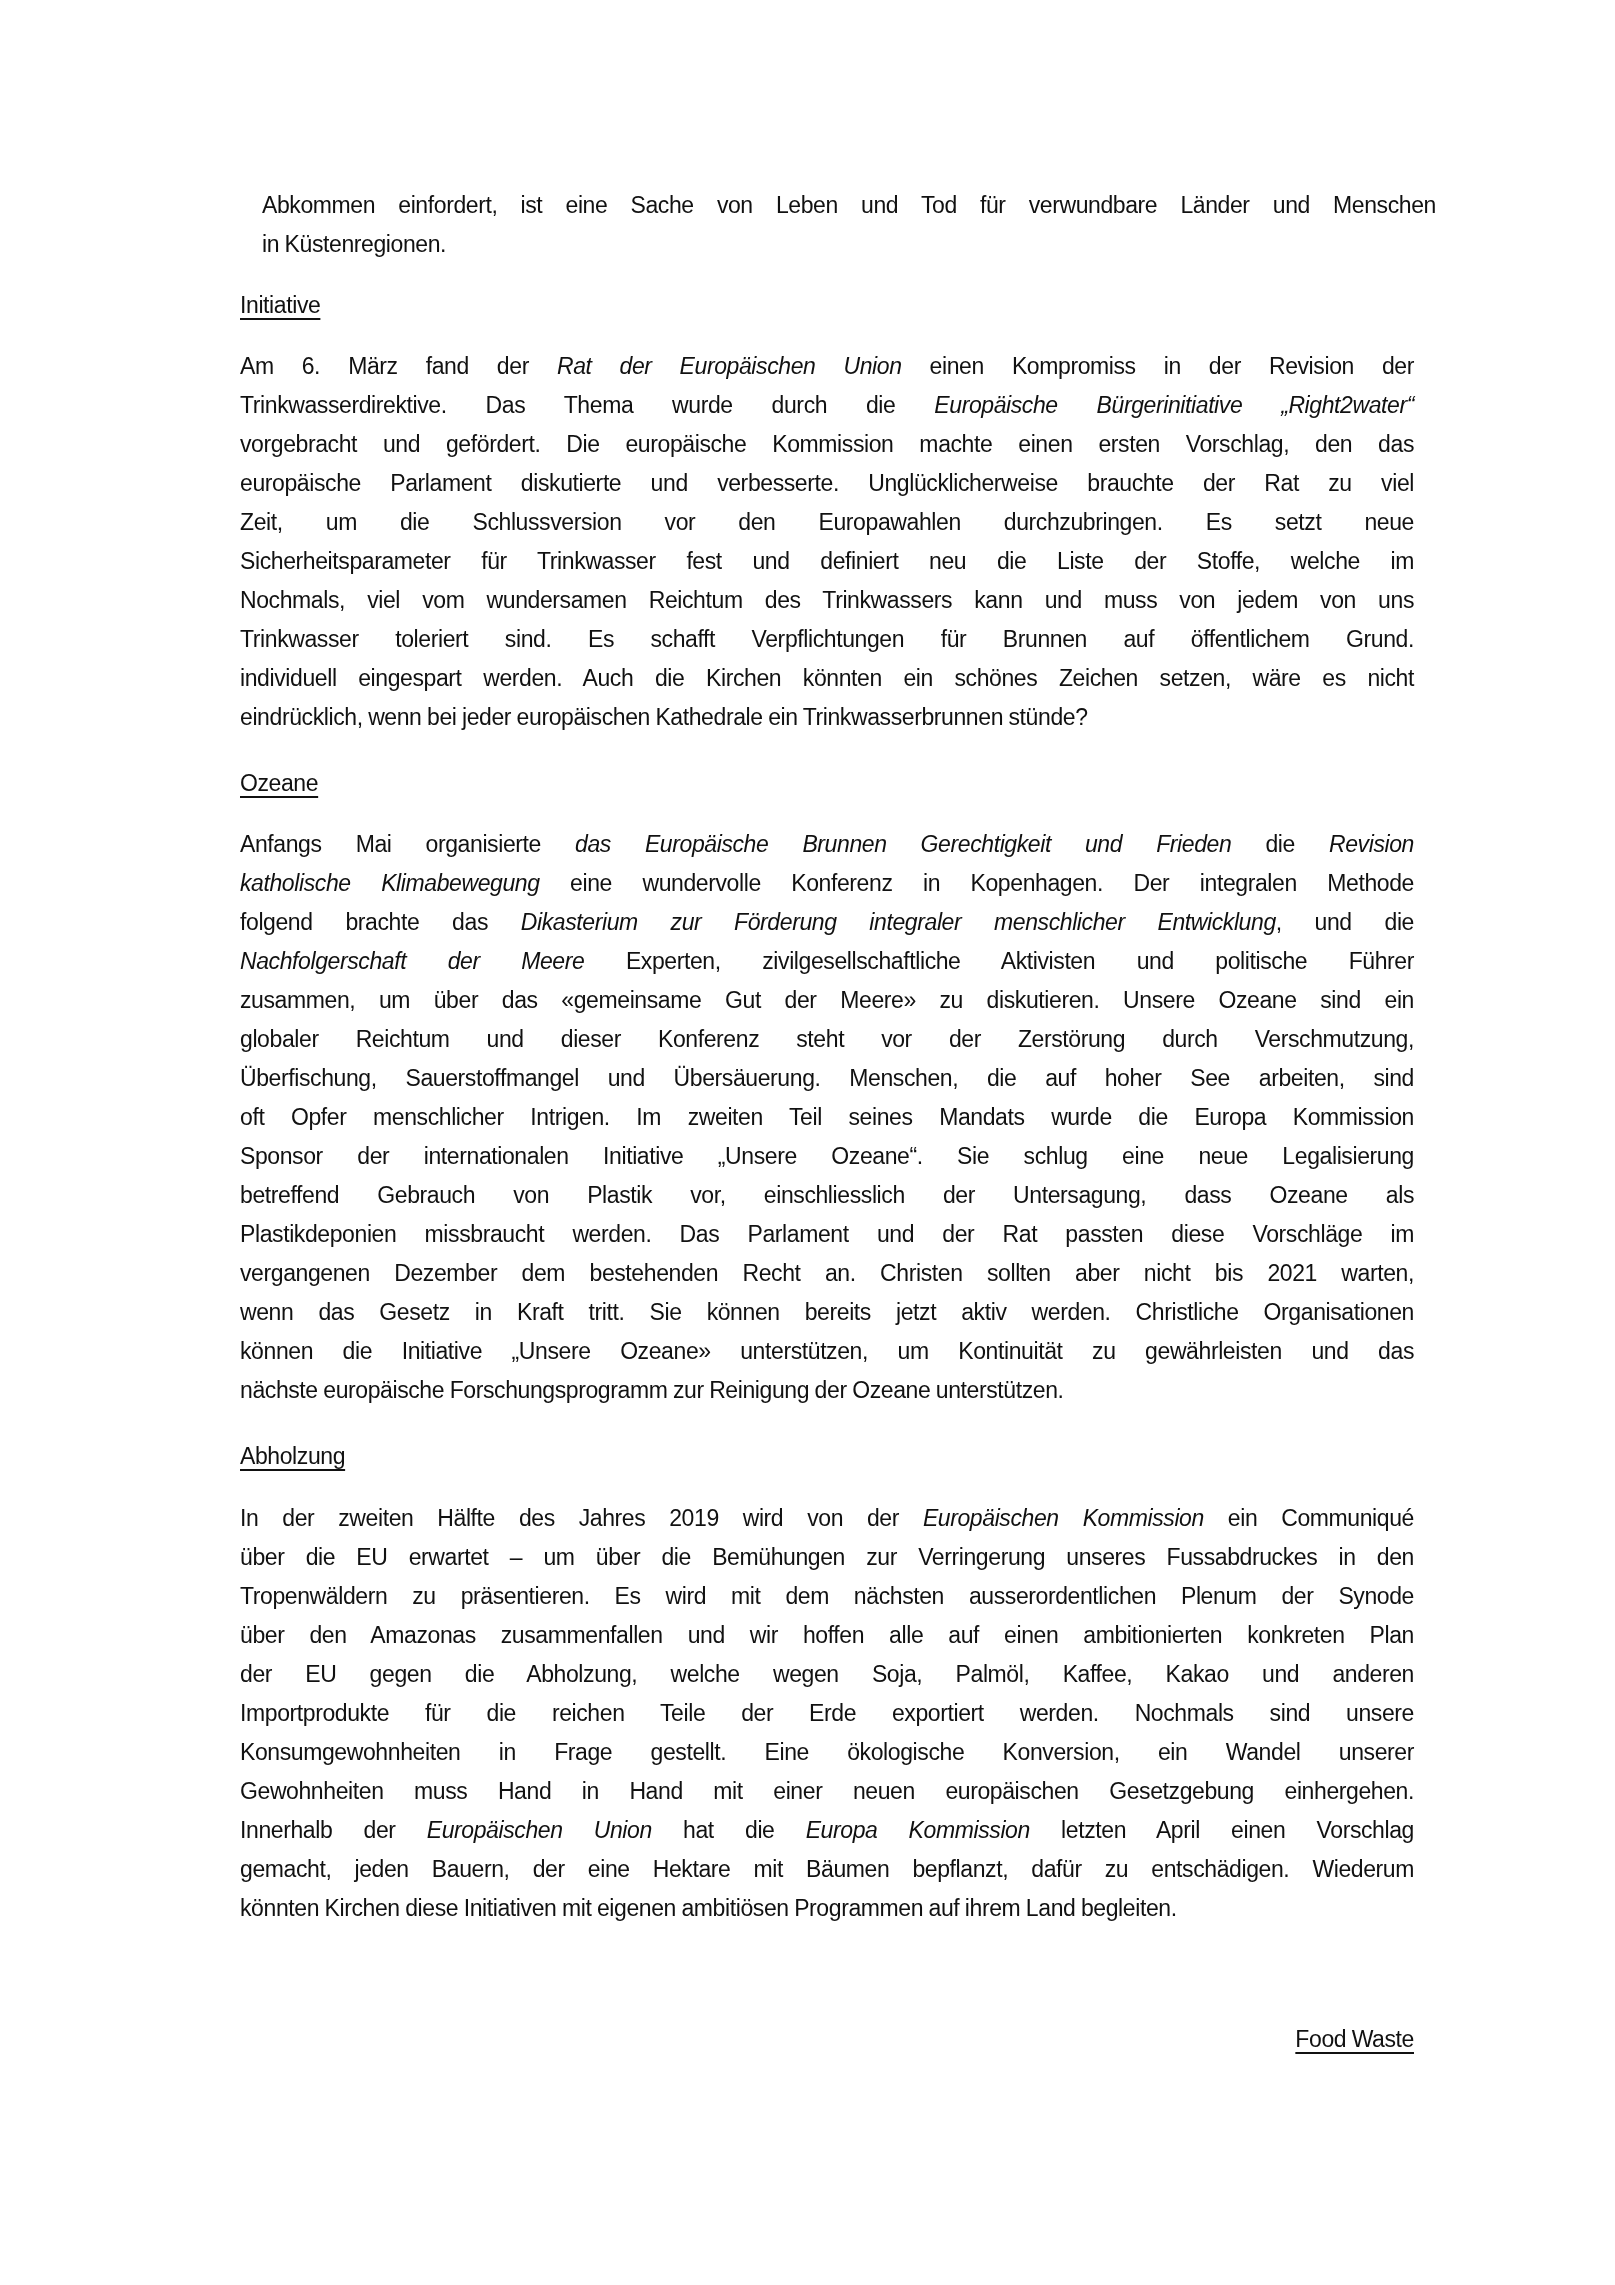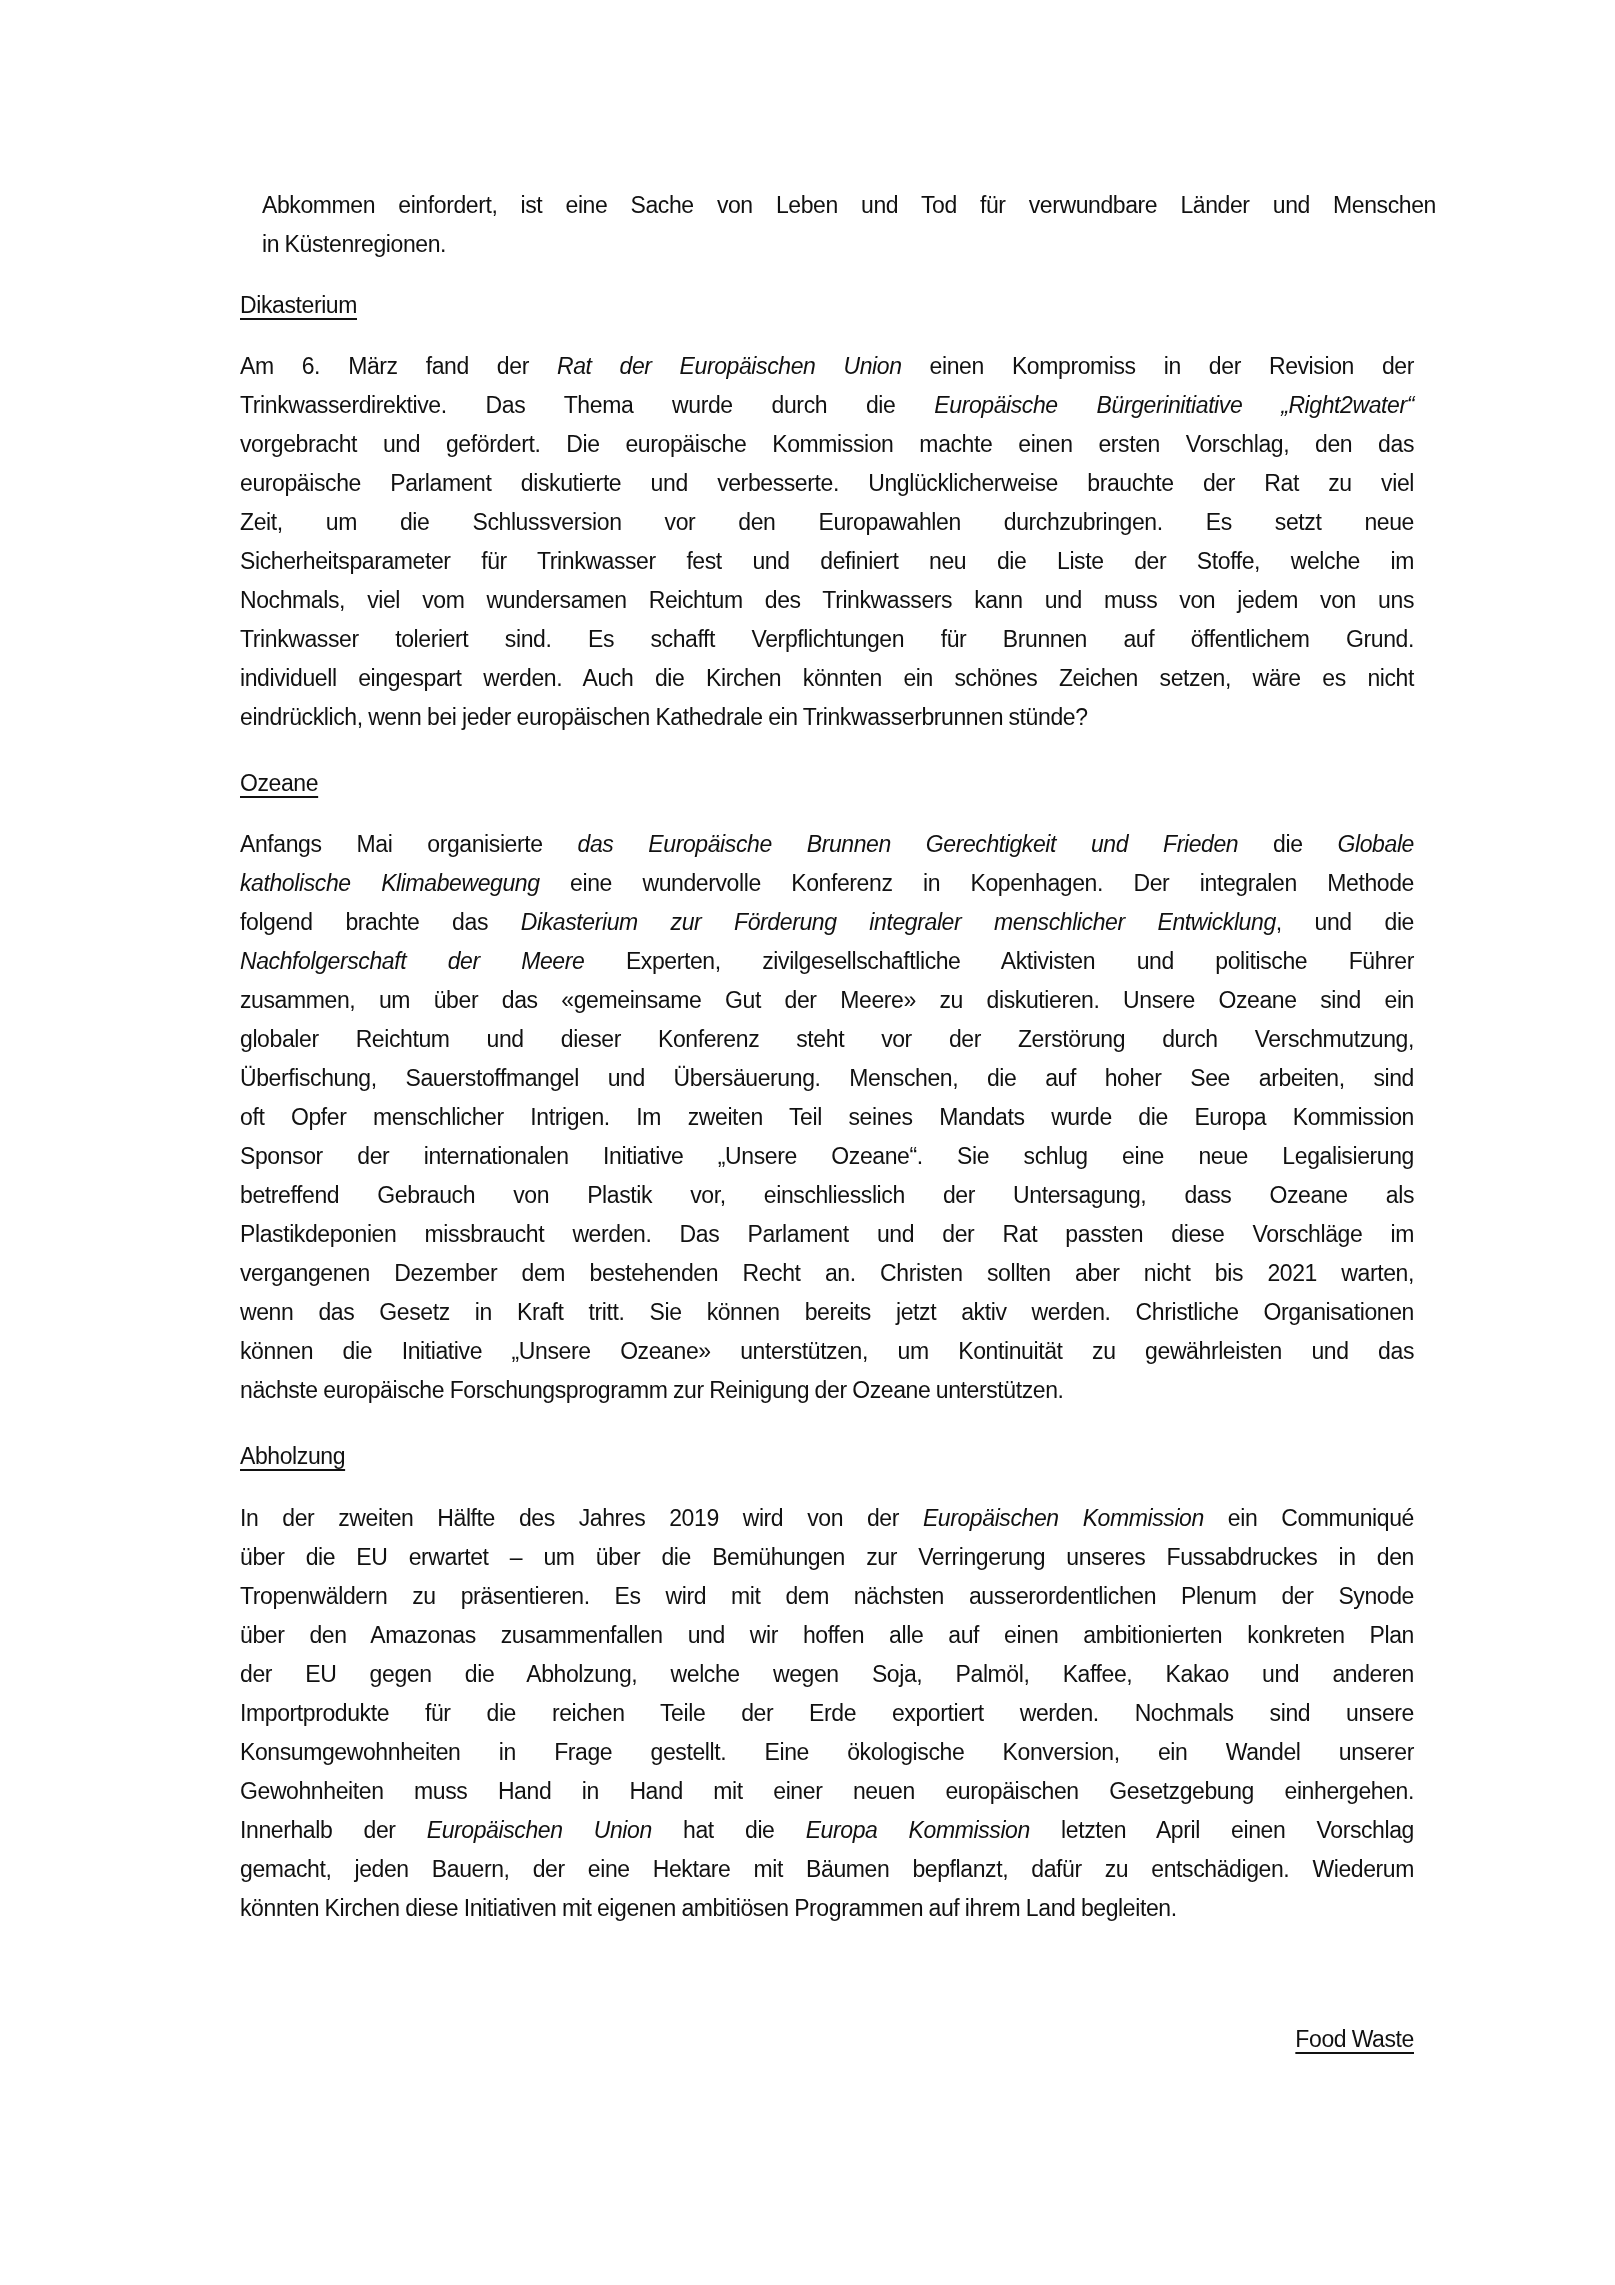--- a/index.html
+++ b/index.html
@@ -22,37 +22,37 @@
 </head>
 <body>
 
 <div class="page">
 
   <p class="block" style="top:186px;margin-left:22px;">
     <span class="line">Abkommen einfordert, ist eine Sache von Leben und Tod für verwundbare Länder und Menschen</span>
     <span class="line last">in Küstenregionen.</span>
   </p>
 
-  <div class="block heading" style="top:286px;">Dikasterium</div>
+  <div class="block heading" style="top:286px;">Initiative</div>
   <p class="block" style="top:347px;">
       <span class="line"><span>Am 6. März fand der </span><em>Rat der Europäischen Union</em><span> einen Kompromiss in der Revision der</span></span>
       <span class="line"><span>Trinkwasserdirektive. Das Thema wurde durch die </span><em>Europäische Bürgerinitiative „Right2water“</em></span>
       <span class="line"><span>vorgebracht und gefördert. Die europäische Kommission machte einen ersten Vorschlag, den das</span></span>
       <span class="line"><span>europäische Parlament diskutierte und verbesserte. Unglücklicherweise brauchte der Rat zu viel</span></span>
       <span class="line"><span>Zeit, um die Schlussversion vor den Europawahlen durchzubringen. Es setzt neue</span></span>
       <span class="line"><span>Sicherheitsparameter für Trinkwasser fest und definiert neu die Liste der Stoffe, welche im</span></span>
       <span class="line"><span>Nochmals, viel vom wundersamen Reichtum des Trinkwassers kann und muss von jedem von uns</span></span>
       <span class="line"><span>Trinkwasser toleriert sind. Es schafft Verpflichtungen für Brunnen auf öffentlichem Grund.</span></span>
       <span class="line"><span>individuell eingespart werden. Auch die Kirchen könnten ein schönes Zeichen setzen, wäre es nicht</span></span>
       <span class="line last"><span>eindrücklich, wenn bei jeder europäischen Kathedrale ein Trinkwasserbrunnen stünde?</span></span>
     </p>
 
   <div class="block heading" style="top:764px;">Ozeane</div>
   <p class="block" style="top:825px;">
-      <span class="line"><span>Anfangs Mai organisierte </span><em>das Europäische Brunnen Gerechtigkeit und Frieden</em><span> die </span><em>Globale</em></span>
+      <span class="line"><span>Anfangs Mai organisierte </span><em>das Europäische Brunnen Gerechtigkeit und Frieden</em><span> die </span><em>Revision</em></span>
       <span class="line"><em>katholische Klimabewegung</em><span> eine wundervolle Konferenz in Kopenhagen. Der integralen Methode</span></span>
       <span class="line"><span>folgend brachte das </span><em>Dikasterium zur Förderung integraler menschlicher Entwicklung</em><span>, und die</span></span>
       <span class="line"><em>Nachfolgerschaft der Meere</em><span> Experten, zivilgesellschaftliche Aktivisten und politische Führer</span></span>
       <span class="line"><span>zusammen, um über das «gemeinsame Gut der Meere» zu diskutieren. Unsere Ozeane sind ein</span></span>
       <span class="line"><span>globaler Reichtum und dieser Konferenz steht vor der Zerstörung durch Verschmutzung,</span></span>
       <span class="line"><span>Überfischung, Sauerstoffmangel und Übersäuerung. Menschen, die auf hoher See arbeiten, sind</span></span>
       <span class="line"><span>oft Opfer menschlicher Intrigen. Im zweiten Teil seines Mandats wurde die Europa Kommission</span></span>
       <span class="line"><span>Sponsor der internationalen Initiative „Unsere Ozeane“. Sie schlug eine neue Legalisierung</span></span>
       <span class="line"><span>betreffend Gebrauch von Plastik vor, einschliesslich der Untersagung, dass Ozeane als</span></span>
       <span class="line"><span>Plastikdeponien missbraucht werden. Das Parlament und der Rat passten diese Vorschläge im</span></span>

